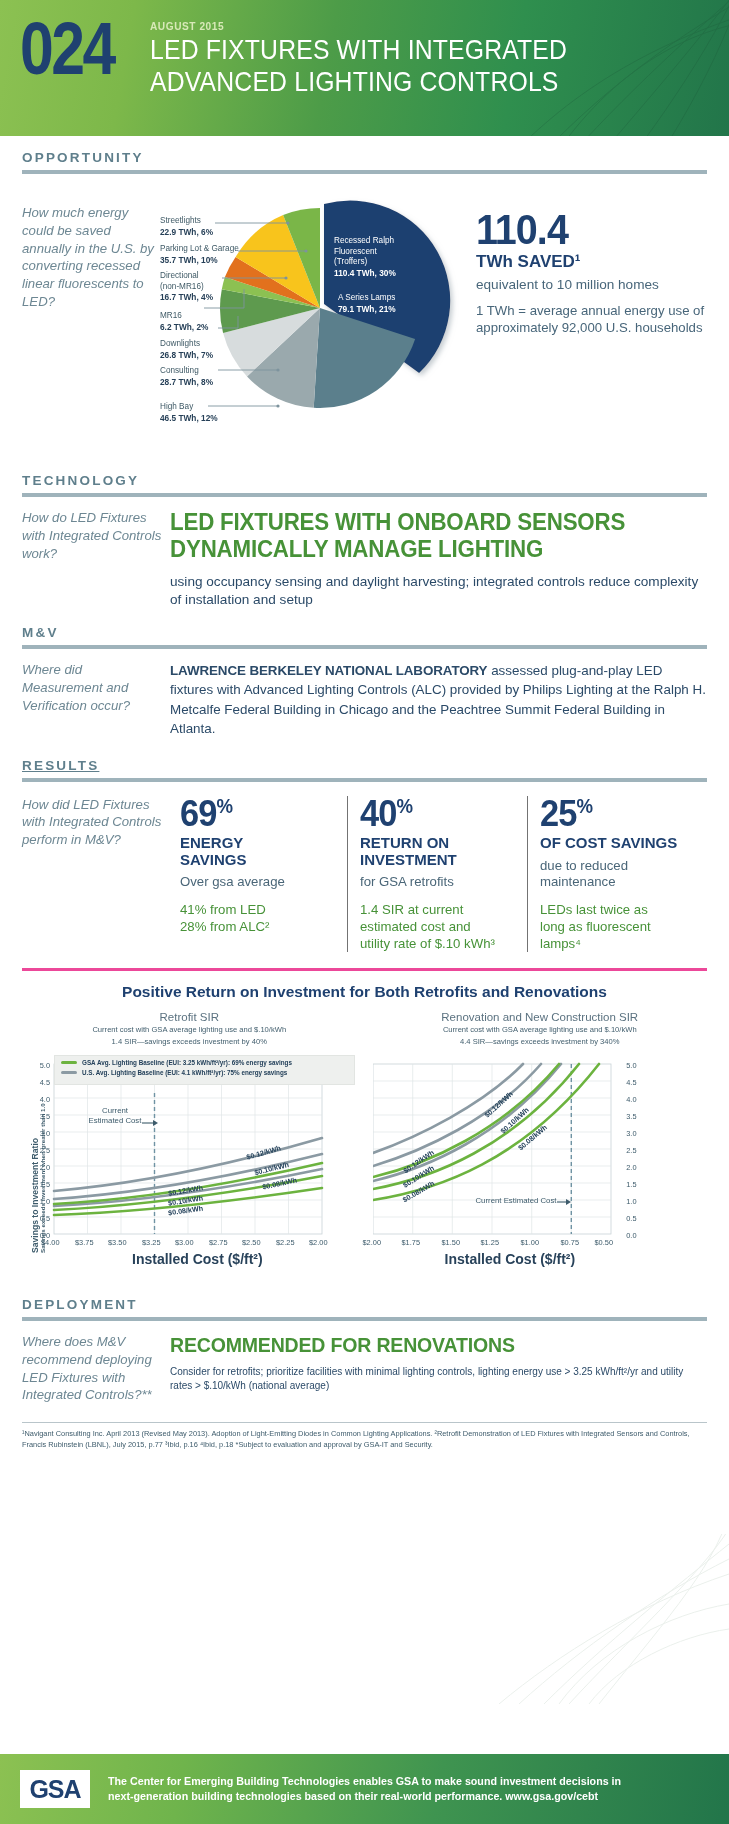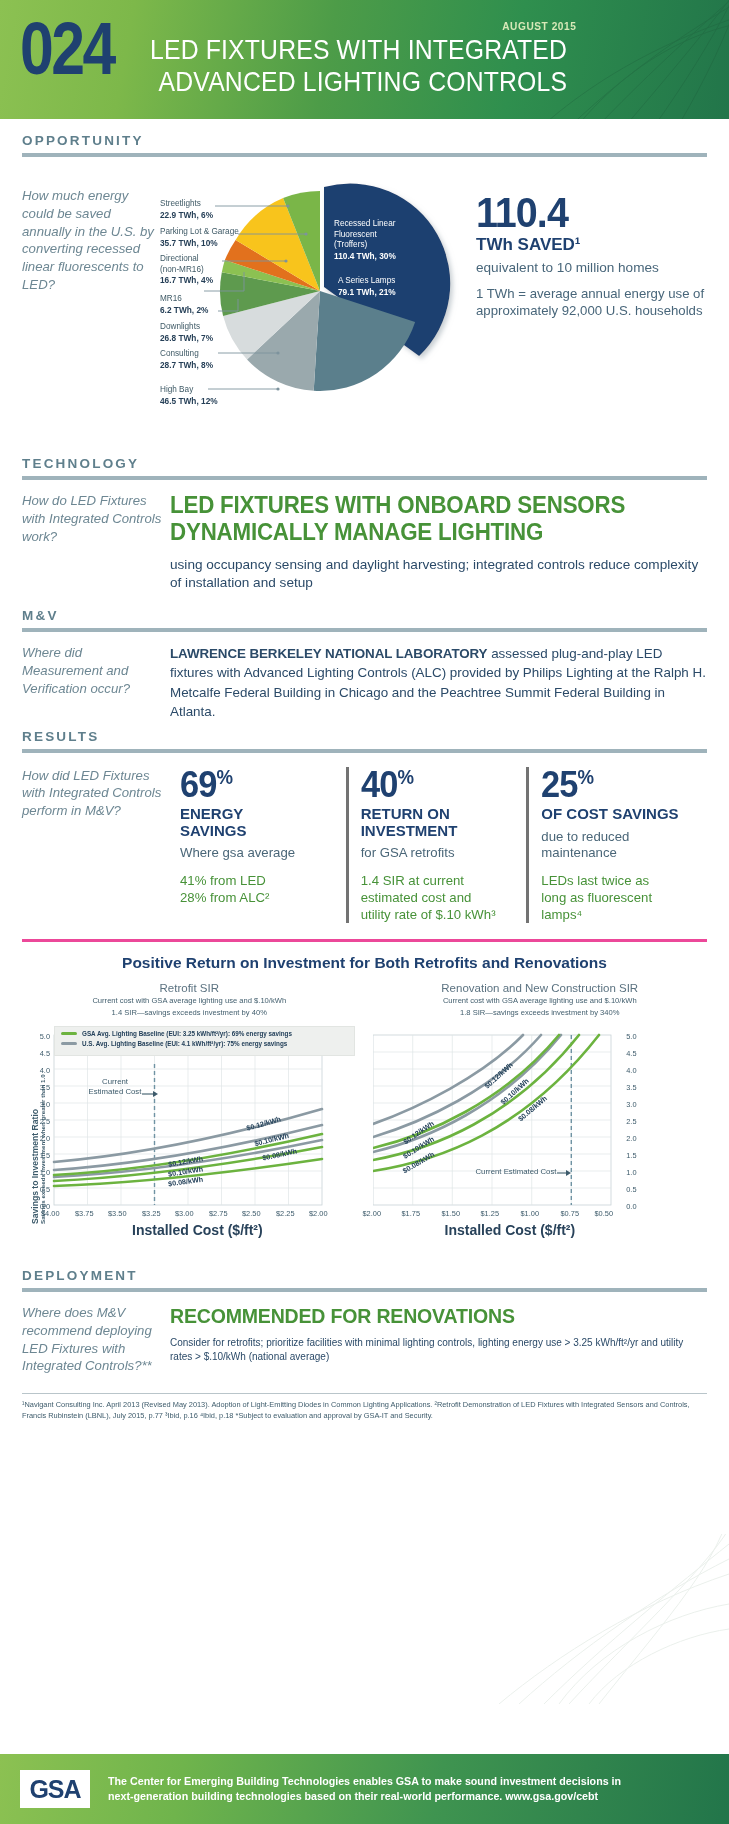--- a/index.html
+++ b/index.html
@@ -8,24 +8,23 @@
     font-family: "Liberation Sans", sans-serif;
     background: #ffffff;
     overflow: hidden;
     position: relative;
   }
   .page { width: 729px; height: 1824px; position: relative; background:#fff; }
 
   
   .header {
     position: relative;
-    height: 119px;
+    height: 136px;
     background: linear-gradient(100deg, #8cc152 0%, #7db84a 18%, #4d9c48 45%, #2f8f4e 70%, #22754a 100%);
     overflow: hidden;
-    text-align: right;
   }
   .header .swirl {
     position: absolute; right: -30px; top: -40px; width: 330px; height: 220px;
     opacity: .32;
   }
   .header-inner { position: relative; display: flex; align-items: flex-start; padding: 14px 0 0 20px; }
   .issue-num {
     font-size: 74px; line-height: .95; font-weight: 700; color: #1f4170;
     letter-spacing: -3px; font-stretch: condensed;
     transform: scaleX(.82); transform-origin: left top;
@@ -94,21 +93,21 @@
   .mv-body { display: flex; padding: 12px 22px 0 22px; }
   .mv-q { width: 140px; flex: none; }
   .mv-main { flex: 1; padding-left: 8px; color: #2b4a68; font-size: 13.4px; line-height: 1.42; }
   .mv-main b { font-weight: 700; letter-spacing: -.1px; }
 
   
   .res-body { display: flex; padding: 14px 22px 0 22px; }
   .res-q { width: 140px; flex: none; }
   .stats { flex: 1; display: flex; padding-left: 6px; }
   .stat { flex: 1; padding: 0 12px; position: relative; }
-  .stat + .stat { border-left: 3px solid #737373; }
+  .stat + .stat { border-left: 1px solid #737373; }
   .stat-num {
     font-size: 37px; font-weight: 700; color: #1f4170; line-height: .95; letter-spacing: -1px;
     font-family: "Liberation Sans Narrow","Liberation Sans",sans-serif;
     transform: scaleX(.93); transform-origin:left top;
   }
   .stat-num sup { font-size: 20px; vertical-align: super; letter-spacing: -1px; }
   .stat-title { font-size: 15px; font-weight: 700; color: #1f4170; line-height: 1.12; margin-top: 4px; }
   .stat-sub { font-size: 13.2px; color: #4a6678; line-height: 1.25; margin-top: 6px; }
   .stat-green { font-size: 13.2px; color: #479238; line-height: 1.3; margin-top: 10px; }
 
@@ -274,21 +273,21 @@
       <div class="pie-label" style="left:0px; top:178px;">
         <span>Consulting</span><br><b>28.7 TWh, 8%</b>
       </div>
       <div class="pie-label" style="left:0px; top:214px;">
         <span>High Bay</span><br><b>46.5 TWh, 12%</b>
       </div>
       <div class="pie-inner-label" style="left:178px; top:105px;">
         <span>A Series Lamps</span><br><b>79.1 TWh, 21%</b>
       </div>
       <div class="pie-inner-label" style="left:174px; top:48px;">
-        <span>Recessed Linear</span><br><span>Fluorescent</span><br><span>(Troffers)</span><br><b>110.4 TWh, 30%</b>
+        <span>Recessed Ralph</span><br><span>Fluorescent</span><br><span>(Troffers)</span><br><b>110.4 TWh, 30%</b>
       </div>
     </div>
 
     <div class="savings-box">
       <div class="big-num">110.4</div>
       <div class="saved-label">TWh SAVED¹</div>
       <div class="saved-sub">equivalent to 10 million homes</div>
       <div class="saved-sub2">1 TWh = average annual energy use of approximately 92,000 U.S. households</div>
     </div>
   </div>
@@ -308,32 +307,32 @@
 
   <div class="section-head" style="margin-top:10px;">M&amp;V</div>
   <div class="rule"></div>
   <div class="mv-body">
     <div class="mv-q q-text">Where did Measurement and Verification occur?</div>
     <div class="mv-main">
       <b>LAWRENCE BERKELEY NATIONAL LABORATORY</b><span> assessed plug-and-play LED fixtures with Advanced Lighting Controls (ALC) provided by Philips Lighting at the Ralph H. Metcalfe Federal Building in Chicago and the Peachtree Summit Federal Building in Atlanta.</span>
     </div>
   </div>
 
-  <div class="section-head" style="margin-top:8px;">RESULTS</div>
+  <div class="section-head" style="margin-top:20px;text-decoration:underline;">RESULTS</div>
   <div class="rule"></div>
   <div class="res-body">
     <div class="res-q q-text">How did LED Fixtures with Integrated Controls perform in M&amp;V?</div>
     <div class="stats">
 
       <div class="stat">
         <div class="stat-num"><span>69</span><sup>%</sup></div>
         <div class="stat-title">
           <span>ENERGY</span><br><span>SAVINGS</span>
         </div>
-        <div class="stat-sub">Where gsa average</div>
+        <div class="stat-sub">Over gsa average</div>
         <div class="stat-green">
           <span>41% from LED</span><br><span>28% from ALC²</span>
         </div>
       </div>
 
       <div class="stat">
         <div class="stat-num"><span>40</span><sup>%</sup></div>
         <div class="stat-title">
           <span>RETURN ON</span><br><span>INVESTMENT</span>
         </div>
@@ -456,21 +455,21 @@
           <div class="xtick" style="left:254px; top:185px;">$2.25</div>
           <div class="xtick" style="left:287px; top:185px;">$2.00</div>
 
           <div class="xaxis-label" style="left:110px; top:198px;">Installed Cost ($/ft²)</div>
         </div>
       </div>
 
       <div class="chartbox" style="padding-left:8px;">
         <div class="ct-sub">Renovation and New Construction SIR</div>
         <div class="ct-note">Current cost with GSA average lighting use and $.10/kWh</div>
-        <div class="ct-note">1.8 SIR—savings exceeds investment by 340%</div>
+        <div class="ct-note">4.4 SIR—savings exceeds investment by 340%</div>
 
         <div class="plot">
           <div class="axis-tick" style="left:240px; top:8px;  width:24px;">5.0</div>
           <div class="axis-tick" style="left:240px; top:25px; width:24px;">4.5</div>
           <div class="axis-tick" style="left:240px; top:42px; width:24px;">4.0</div>
           <div class="axis-tick" style="left:240px; top:59px; width:24px;">3.5</div>
           <div class="axis-tick" style="left:240px; top:76px; width:24px;">3.0</div>
           <div class="axis-tick" style="left:240px; top:93px; width:24px;">2.5</div>
           <div class="axis-tick" style="left:240px; top:110px;width:24px;">2.0</div>
           <div class="axis-tick" style="left:240px; top:127px;width:24px;">1.5</div>

